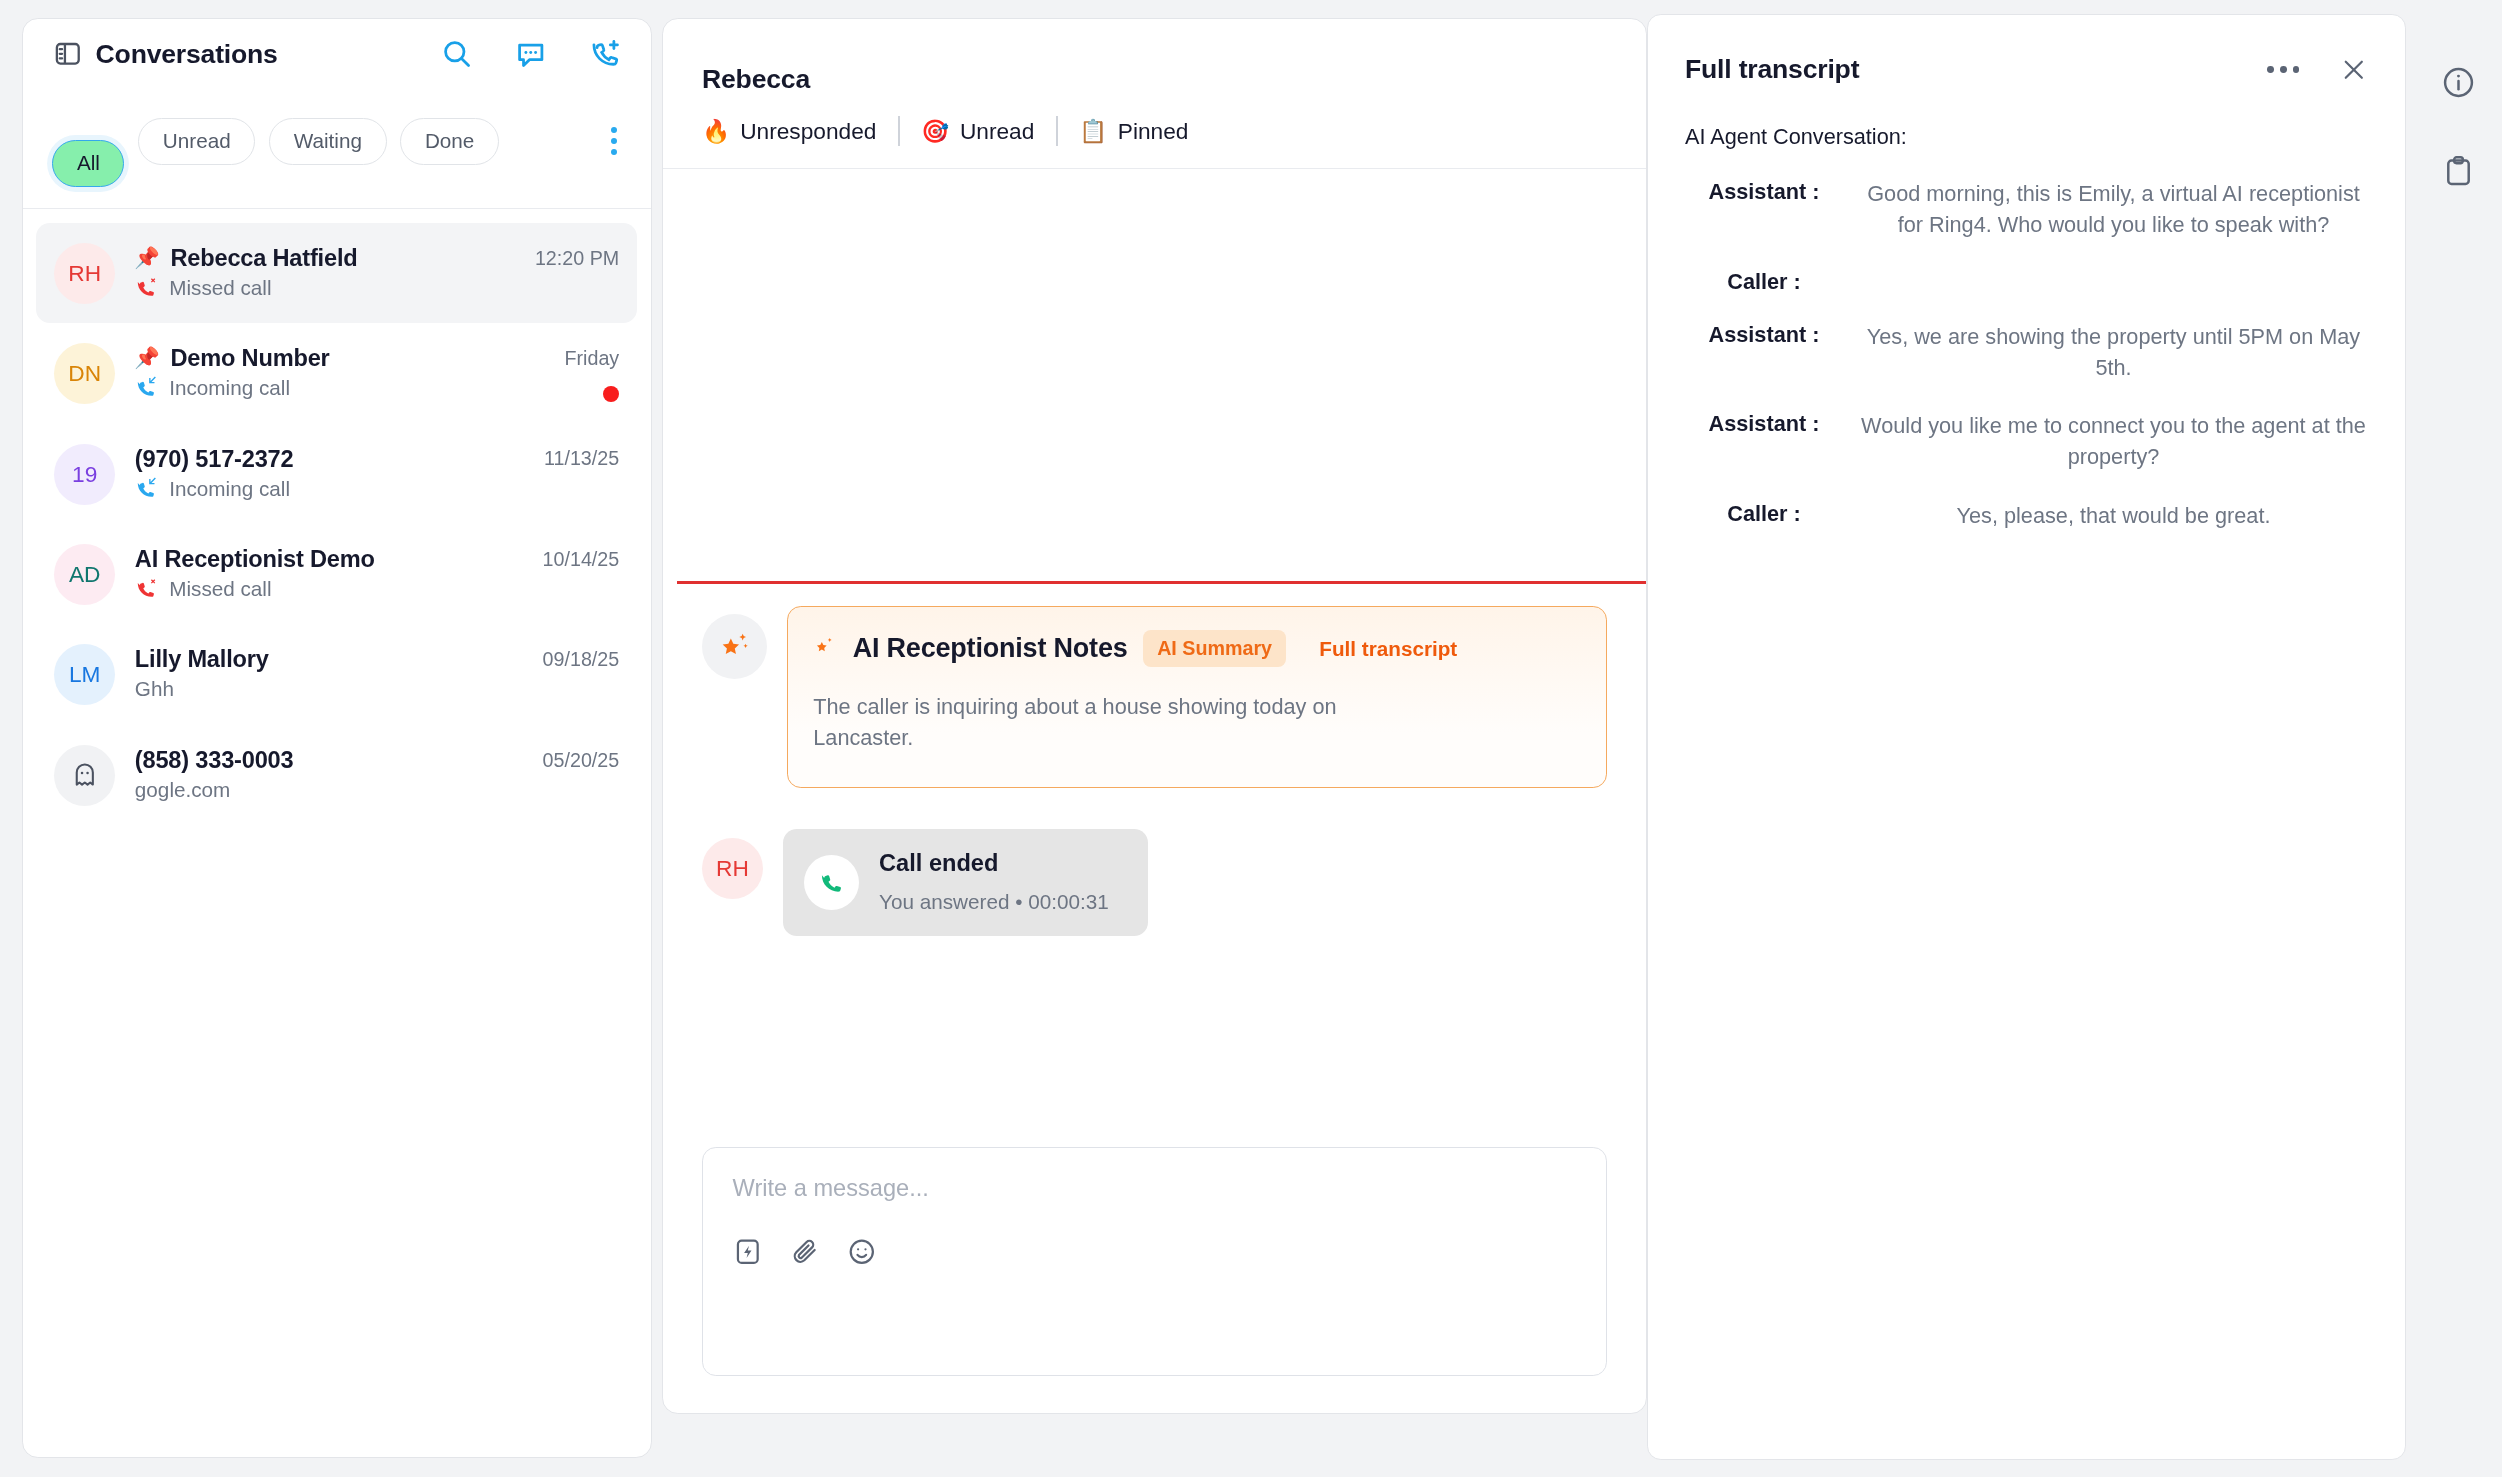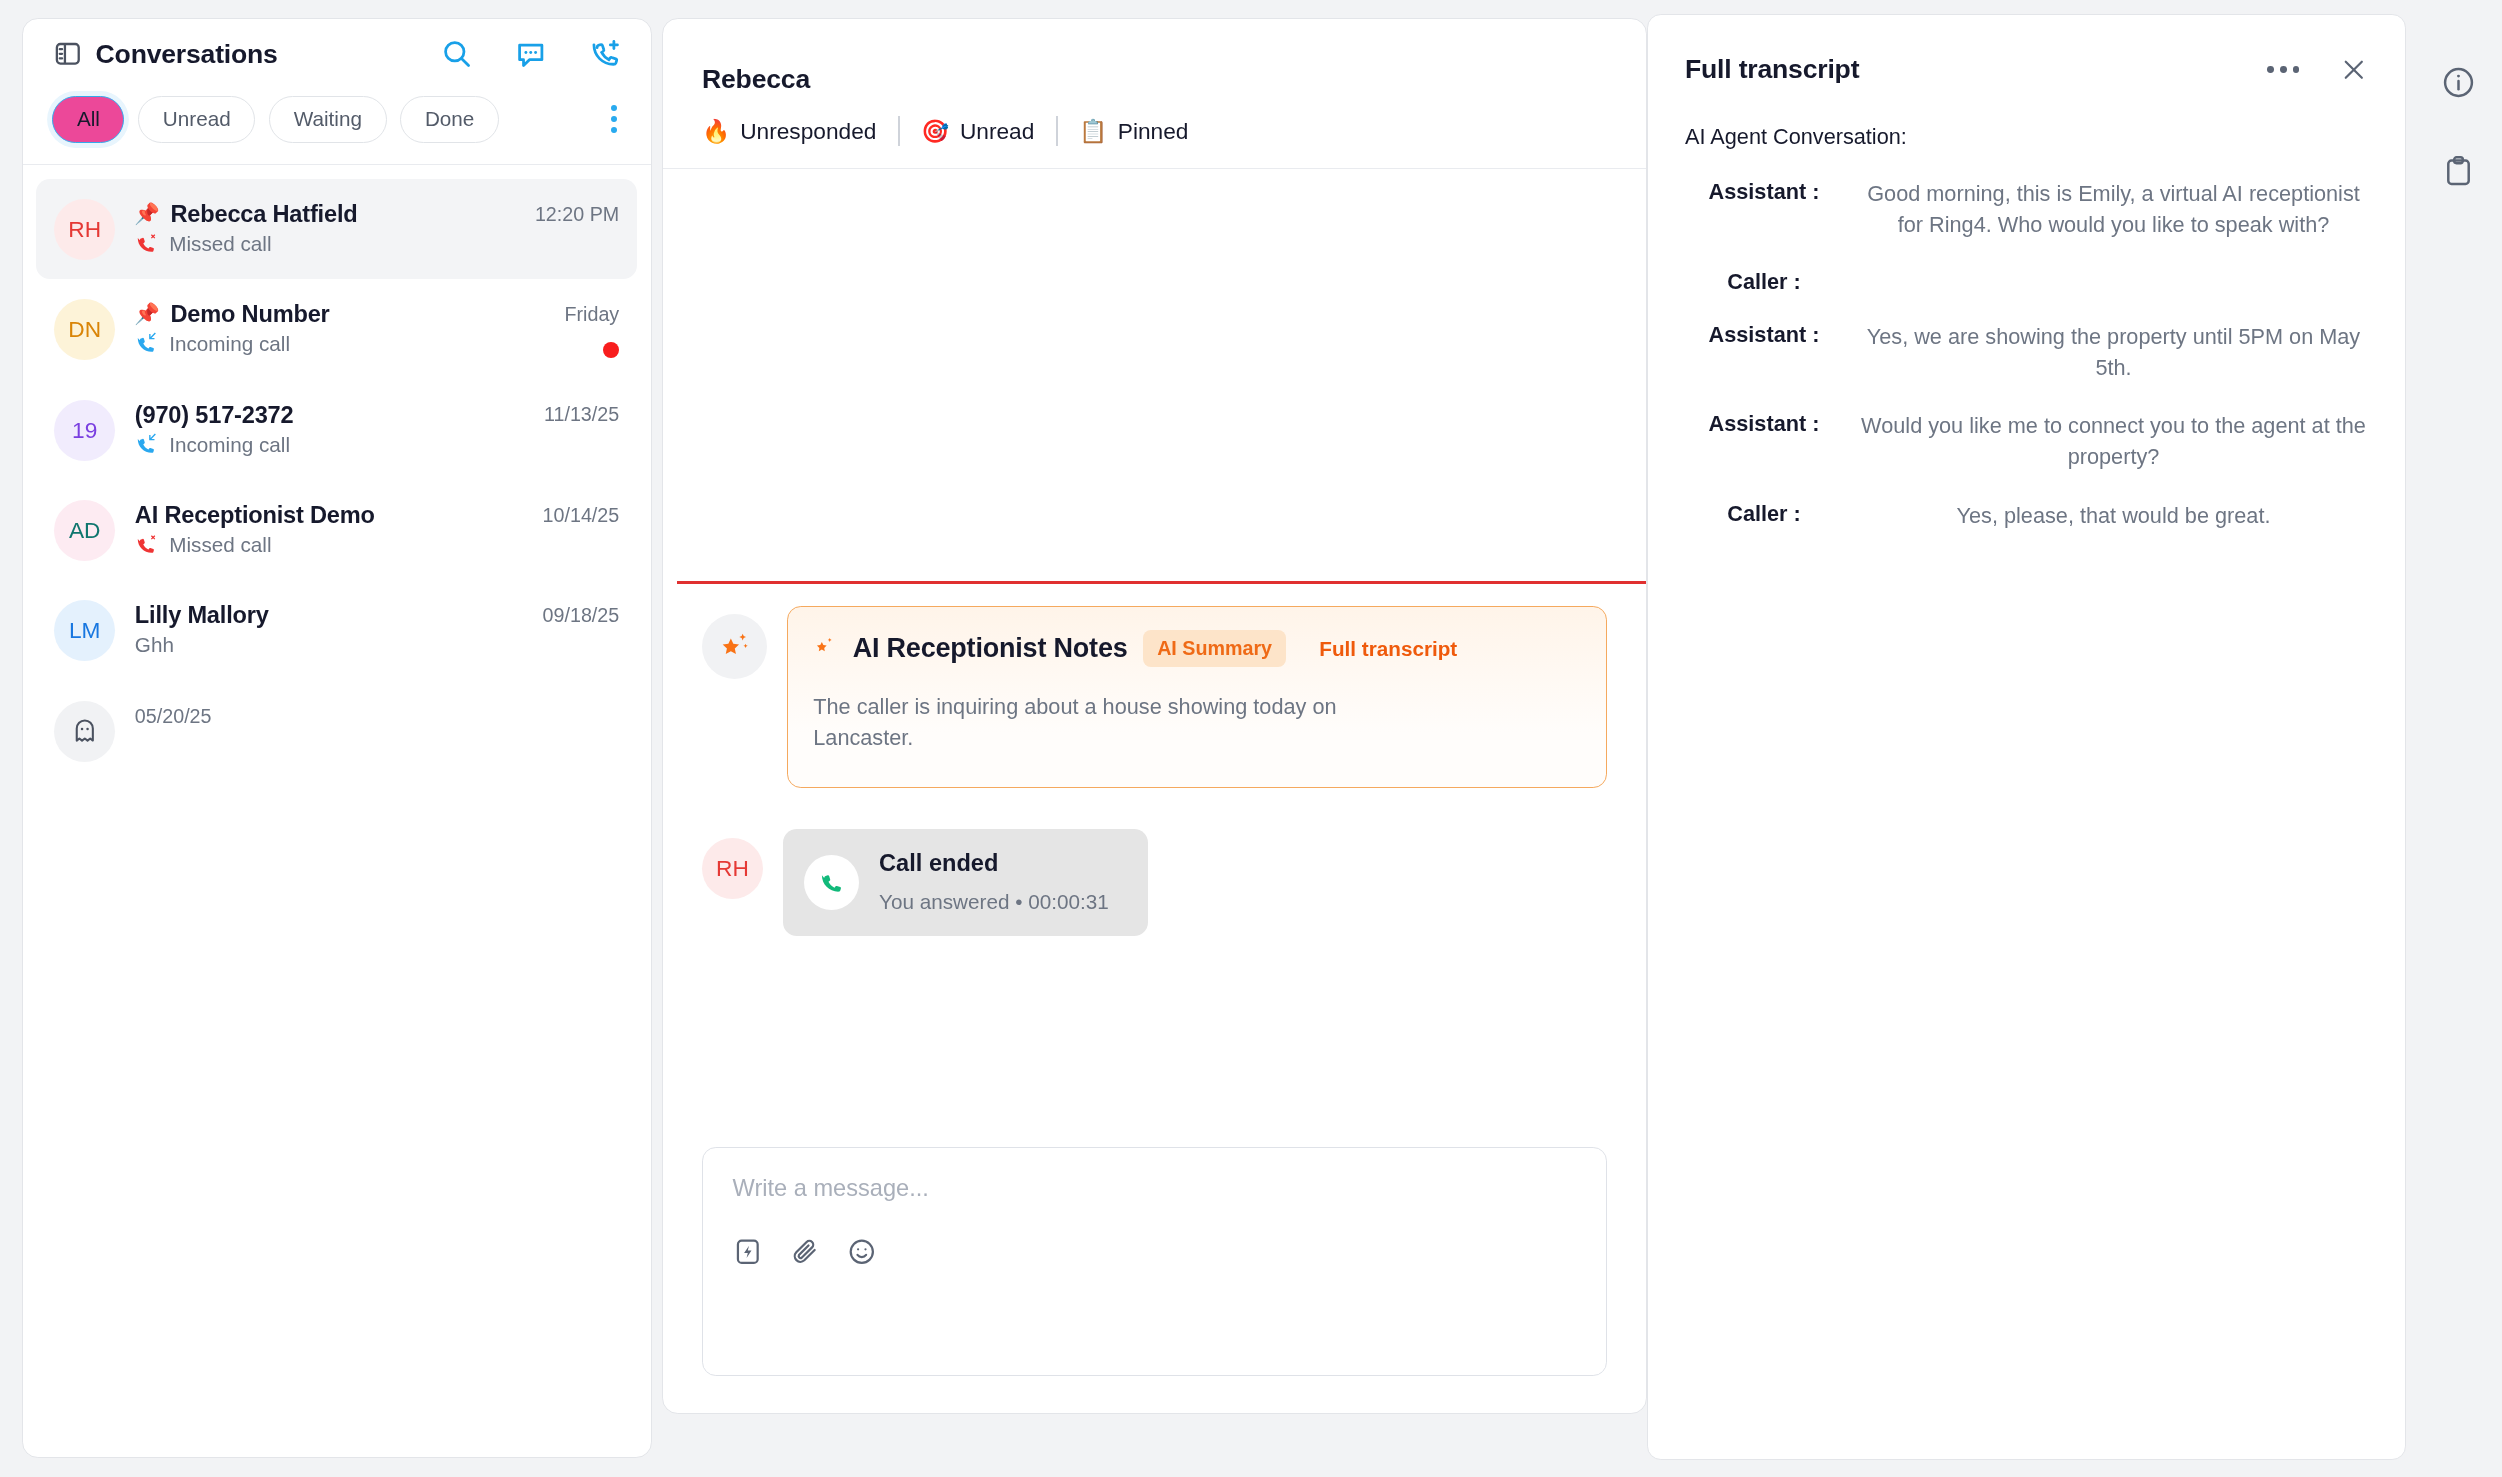--- a/index.html
+++ b/index.html
@@ -40,22 +40,23 @@
     padding: 5.9px 23.6px 21.7px 29.6px;
   }
   .chip {
     height: 47px; padding: 0 23.6px;
     border: 1.5px solid #e1e4e8; border-radius: 25.6px;
     background: #fff; color: #535b69;
     font-size: 20.7px; font-family: "Liberation Sans", sans-serif;
     display: flex; align-items: center; cursor: pointer;
   }
   .chip.active {
-    border-color: #35a8ec; background: #ec4899; color: #16192c;
+    border-color: #35a8ec; background: #86efac; color: #16192c;
     box-shadow: 0 0 0 4.9px #e8f5fd;
+    margin-top: 44px;
   }
   .kebab-v {
     margin-left: auto; margin-right: 9.9px;
     display: flex; flex-direction: column; gap: 4.9px; cursor: pointer;
   }
   .kebab-v i { width: 5.9px; height: 5.9px; border-radius: 50%; background: #29aaef; display:block; }
 
   .conv-sep { height: 1px; background: #e9ebef; margin: 0; }
 
   .conv-list { padding: 13.8px 13.8px 0 13.8px; }
@@ -349,20 +350,28 @@
       </div>
 
       <div class="conv-item">
         <div class="avatar" style="background:#f1f2f4;color:#5b6474">
           <svg viewBox="0 0 24 24" width="27.6" height="27.6" fill="none" stroke="#4b5260" stroke-width="1.8" stroke-linejoin="round">
             <path d="M5 20.5V10a7 7 0 0 1 14 0v10.5l-2.3-1.8-2.3 1.8-2.4-1.8-2.4 1.8-2.3-1.8z"></path>
             <circle cx="9.6" cy="10.5" r="1.1" fill="#4b5260" stroke="none"></circle>
             <circle cx="14.4" cy="10.5" r="1.1" fill="#4b5260" stroke="none"></circle>
           </svg>
         </div>
+        <div class="conv-body">
+          <div class="conv-name-row">
+            <span class="conv-name">(858) 333-0003</span>
+          </div>
+          <div class="conv-sub-row">
+            <span class="conv-sub">gogle.com</span>
+          </div>
+        </div>
         <div class="conv-meta">
           <span class="conv-time">05/20/25</span>
         </div>
       </div>
 
     </div>
   </div>
 
   <div class="thread-panel">
 

